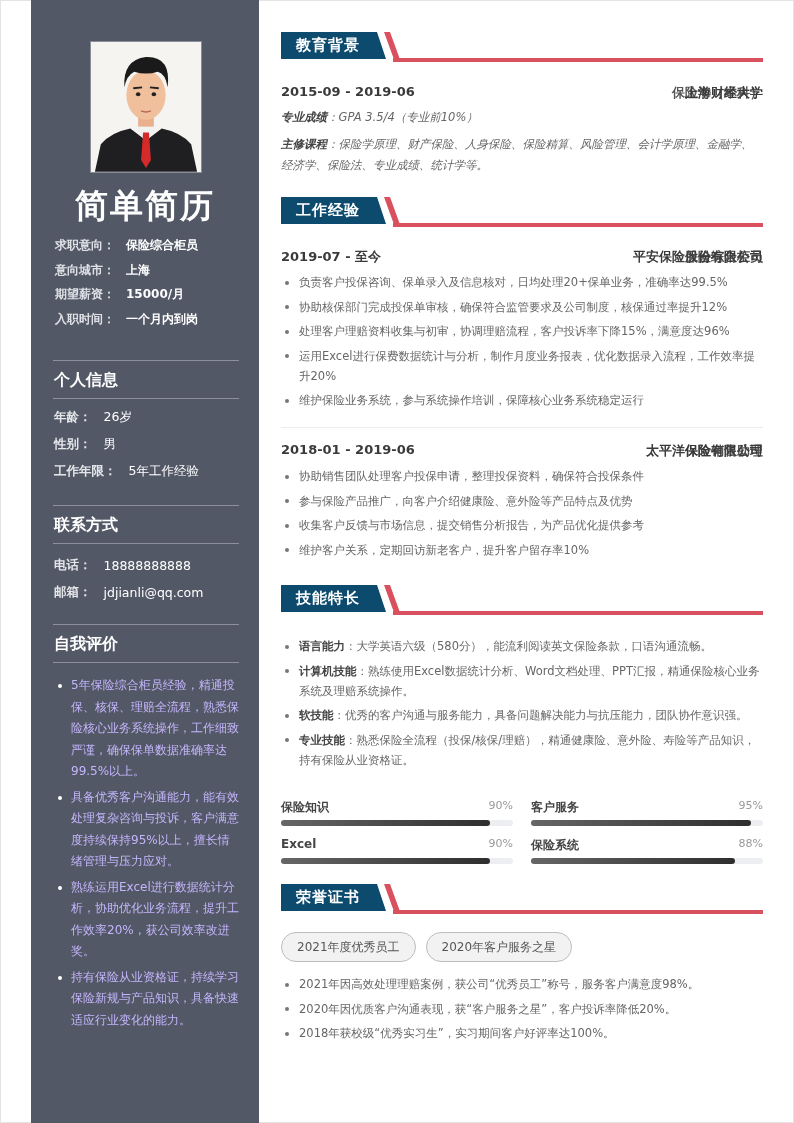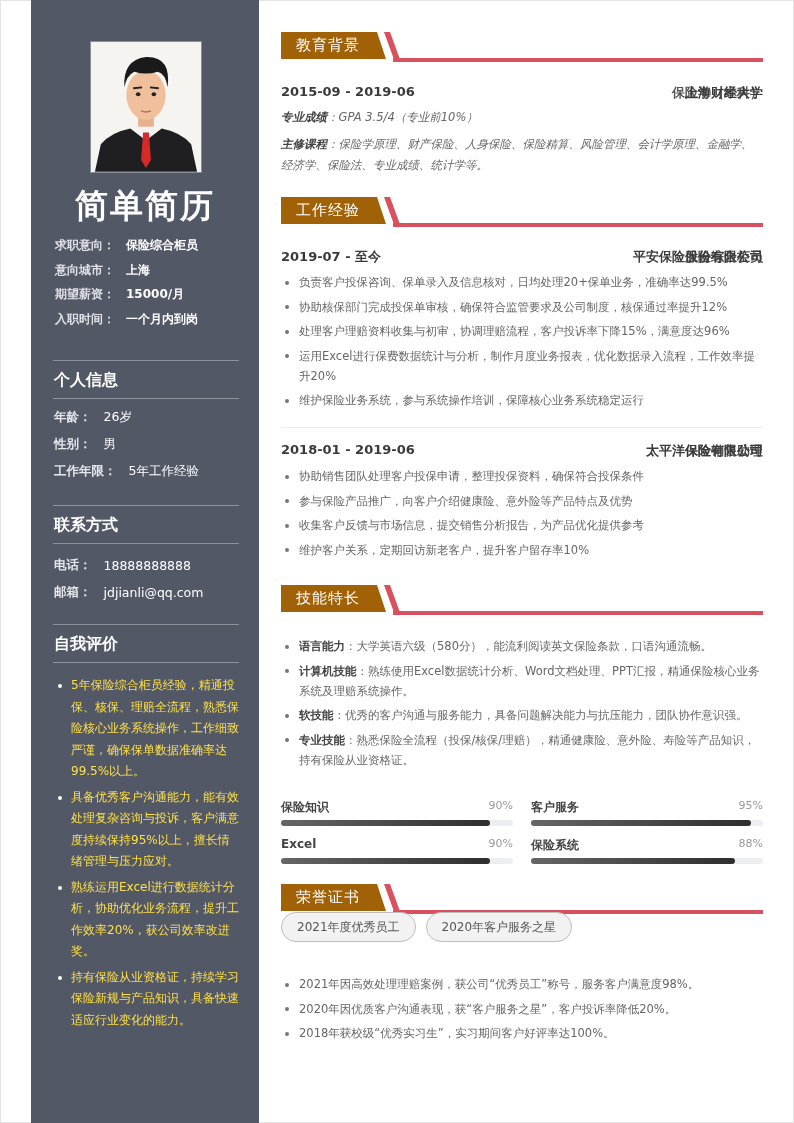--- a/index.html
+++ b/index.html
@@ -18,27 +18,27 @@
   .intent-row .v { color: #fff; }
 
   .side-section { position: absolute; left: 22px; width: 186px; }
   .side-section .rule { height: 1px; background: #8d919c; }
   .side-section .stitle { font-size: 16px; font-weight: bold; color: #fff; height: 37px; line-height: 37px; padding-left: 1px; }
   .kv { font-size: 12.5px; display: flex; height: 27px; align-items: center; padding-left: 1px; }
   .kv .k { font-weight: bold; color: #e4e6ea; margin-right: 12px; }
   .kv .v { color: #fff; }
 
   .eval-list { list-style: none; padding-left: 0; margin-top: 12px; }
-  .eval-list li { position: relative; padding-left: 18px; font-size: 12px; line-height: 21.5px; color: #fde047; margin-bottom: 4px; }
+  .eval-list li { position: relative; padding-left: 18px; font-size: 12px; line-height: 21.5px; color: #c4b5fd; margin-bottom: 4px; }
   .eval-list li::before { content: ""; position: absolute; left: 5px; top: 9px; width: 4px; height: 4px; border-radius: 50%; background: #fff; }
 
   
   .main { position: absolute; left: 281px; top: 0; width: 482px; }
   .sec-head { position: absolute; left: 0; width: 482px; height: 30px; }
-  .sec-head .tag { position: absolute; left: 0; top: 0; height: 27px; width: 105px; background: #a16207; clip-path: polygon(0 0, 96px 0, 105px 27px, 0 27px); color: #fff; font-size: 15px; font-weight: normal; line-height: 27px; padding-left: 15px; letter-spacing: 1px; }
+  .sec-head .tag { position: absolute; left: 0; top: 0; height: 27px; width: 105px; background: #0c4a6e; clip-path: polygon(0 0, 96px 0, 105px 27px, 0 27px); color: #fff; font-size: 15px; font-weight: bold; line-height: 27px; padding-left: 15px; letter-spacing: 1px; }
   .sec-head .slash { position: absolute; left: 103px; top: 0; width: 6px; height: 30px; background: #d9505f; transform: skewX(20deg); transform-origin: top left; }
   .sec-head .line { position: absolute; left: 112px; right: 0; top: 26px; height: 4px; background: #d9505f; }
 
   .row3 { position: absolute; left: 0; width: 482px; display: flex; justify-content: space-between; font-size: 13px; font-weight: bold; color: #3a3a3a; gap: 15px; }
   .row3 .mid { position: absolute; left: 0; right: 0; text-align: right; }
   .row3 .right { color: #555; font-weight: bold; }
   .para { position: absolute; left: 0; width: 482px; font-size: 11.5px; color: #666; line-height: 21px; font-style: italic; }
   .para b { color: #444; font-weight: bold; }
 
   .bullets { position: absolute; left: 0; width: 482px; list-style: none; }
@@ -230,21 +230,21 @@
     <div class="track">
         <div class="fill" style="width:88%;"></div>
       </div>
   </div>
 
   <div class="sec-head" style="top:884px;">
     <div class="tag">荣誉证书</div>
     <div class="slash"></div>
     <div class="line"></div>
   </div>
-  <div class="badges" style="top:912px;">
+  <div class="badges" style="top:932px;">
     <span class="badge">2021年度优秀员工</span>
     <span class="badge">2020年客户服务之星</span>
   </div>
   <ul class="bullets" style="top:974px;">
     <li>2021年因高效处理理赔案例，获公司“优秀员工”称号，服务客户满意度98%。</li>
     <li>2020年因优质客户沟通表现，获“客户服务之星”，客户投诉率降低20%。</li>
     <li>2018年获校级“优秀实习生”，实习期间客户好评率达100%。</li>
   </ul>
 </main>
 

